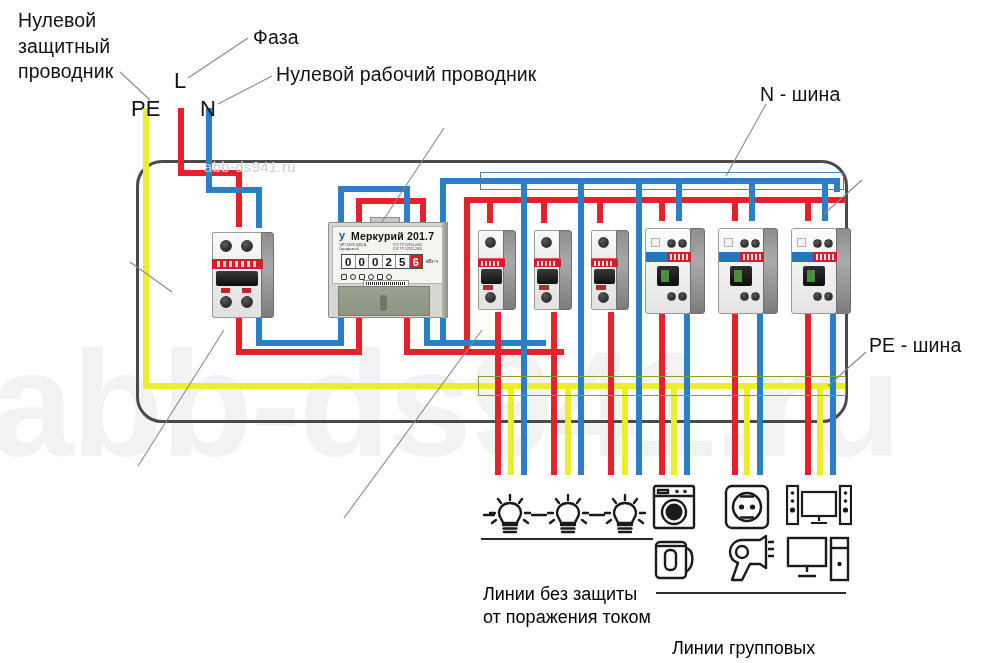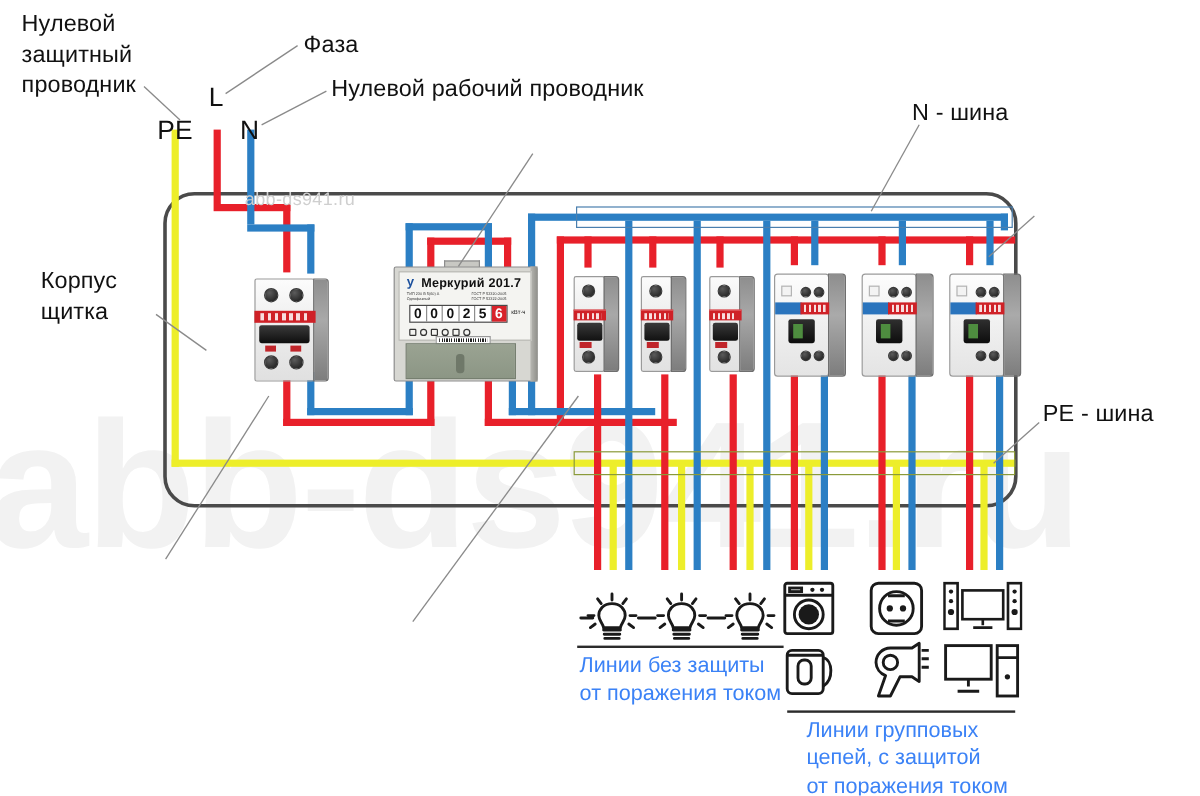--- a/index.html
+++ b/index.html
@@ -246,22 +246,22 @@
     position:absolute; right:0; top:0; width:6px; bottom:0;
     background:linear-gradient(90deg,#b7b7b2,#8f8f8a);
   }
 
   
   .icons-row { position:absolute; z-index:12; }
   .ico { position:absolute; }
   .ico svg { display:block; }
 
   .cap {
-    position:absolute; font-size:18px; line-height:1.3; color:#3b82f6;
-    z-index:12; white-space:pre;
+    position:absolute; font-size:18px; line-height:1.3; color:#000000;
+    z-index:12; white-space:pre;margin-top:40px;
   }
   .cap-rule { position:absolute; height:2px; background:#2b2b2b; z-index:12; }
 </style>
 </head>
 <body>
 
 <div id="stage">
 
   <div class="wm-big">abb-ds941.ru</div>
   <div class="wm-small">abb-ds941.ru</div>
@@ -456,22 +456,20 @@
   <div class="lbl" style="left:131px; top:94px; font-size:22px;">PE</div>
   <div class="lbl" style="left:174px; top:66px; font-size:22px;">L</div>
   <div class="lbl" style="left:200px; top:94px; font-size:22px;">N</div>
 
   <div class="lbl" style="left:18px; top:8px;">Нулевой
 защитный
 проводник</div>
   <div class="lbl" style="left:253px; top:25px;">Фаза</div>
   <div class="lbl" style="left:276px; top:62px;">Нулевой рабочий проводник</div>
   <div class="lbl" style="left:760px; top:82px;">N - шина</div>
-  <div class="lbl" style="left:34px; top:222px;">Корпус
-щитка</div>
   <div class="lbl" style="left:869px; top:333px;">PE - шина</div>
 
   <svg class="leader" style="left:0; top:0; width:1000px; height:663px;">
     <line x1="120" y1="72" x2="150" y2="100"></line>
     <line x1="248" y1="38" x2="188" y2="78"></line>
     <line x1="272" y1="76" x2="218" y2="104"></line>
     <line x1="444" y1="128" x2="382" y2="222"></line>
     <line x1="766" y1="104" x2="726" y2="176"></line>
     <line x1="862" y1="180" x2="824" y2="214"></line>
     <line x1="130" y1="262" x2="172" y2="292"></line>

